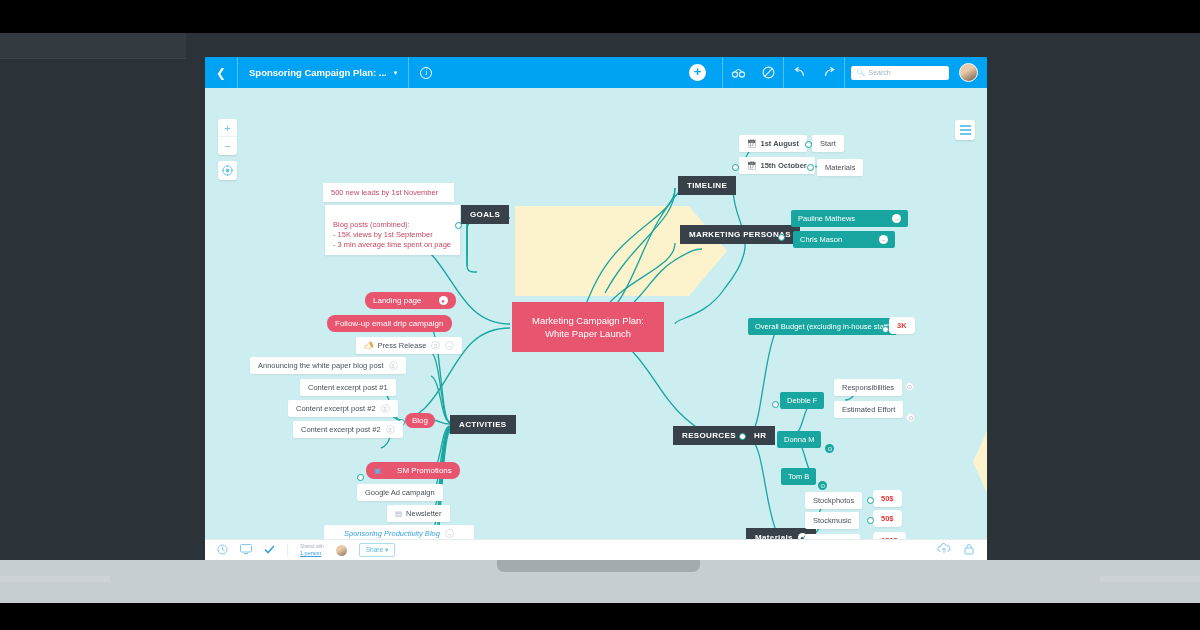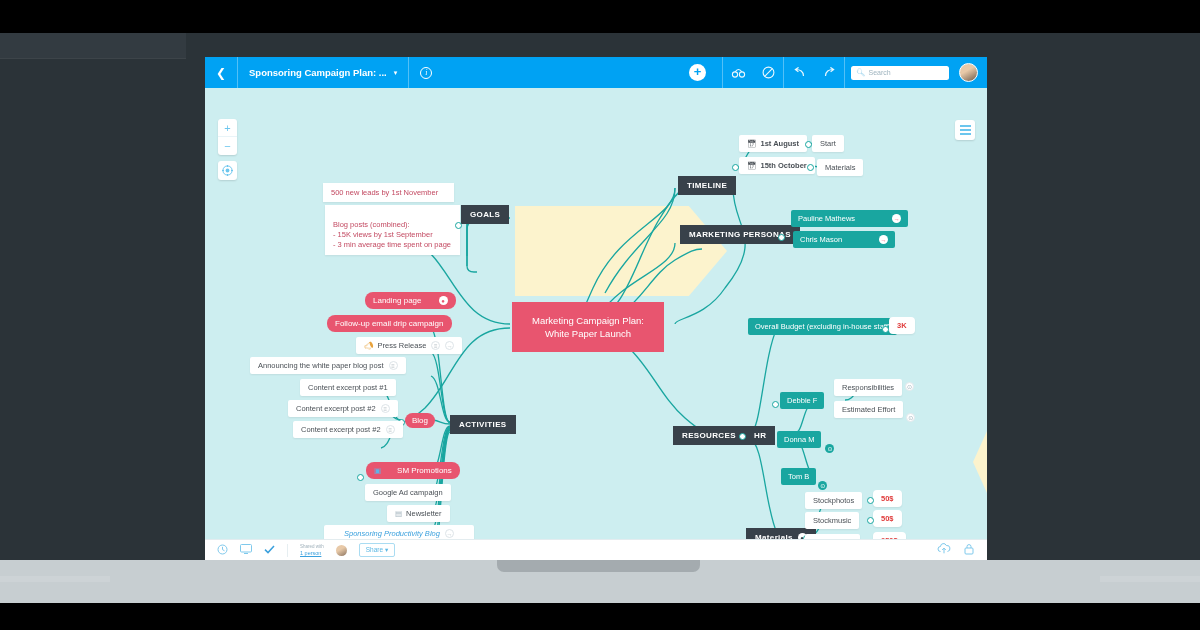--- a/index.html
+++ b/index.html
@@ -413,21 +413,21 @@
       <div class="node n-white" style="left:88px; top:333px;">
         <span>Content excerpt post #2</span>
         <span class="badge b-gray">≡</span>
       </div>
 
       <div class="node n-red" style="left:161px; top:374px;">
         <span class="ic" style="color:#5fb3e8;">▣</span>
         <span>SM Promotions</span>
       </div>
       <div class="connector-dot" style="left:152px; top:386px;"></div>
-      <div class="node n-white" style="left:160px; top:396px;">
+      <div class="node n-white" style="left:152px; top:396px;">
         <span>Google Ad campaign</span>
       </div>
       <div class="node n-white" style="left:182px; top:417px;">
         <span class="ic" style="color:#9fb0ba;">▤</span>
         <span>Newsletter</span>
       </div>
       <div class="node n-link" style="left:119px; top:437px;">
         <span>Sponsoring Productivity Blog</span>
         <span class="badge b-gray">→</span>
       </div>

